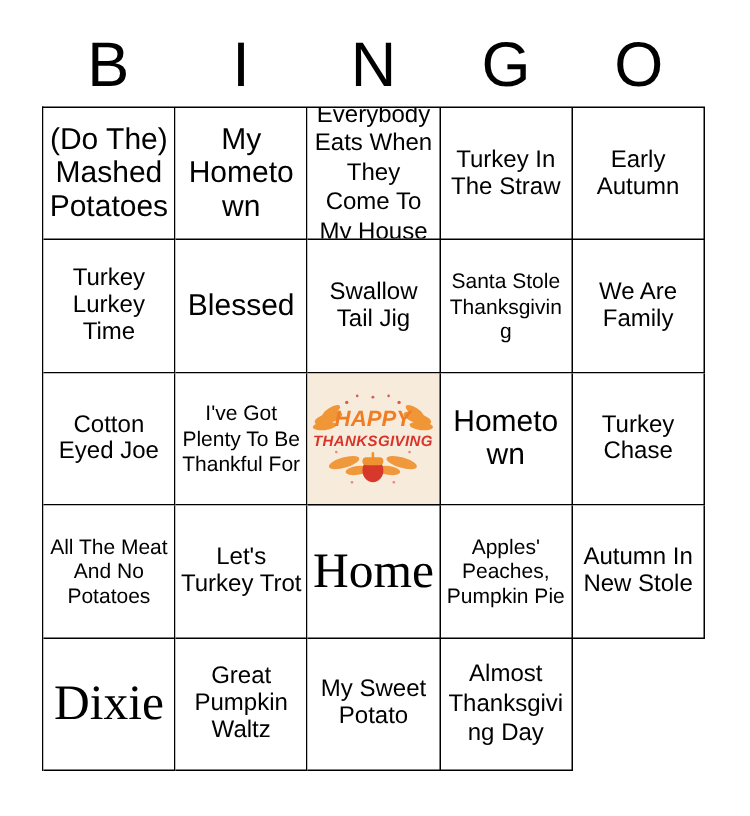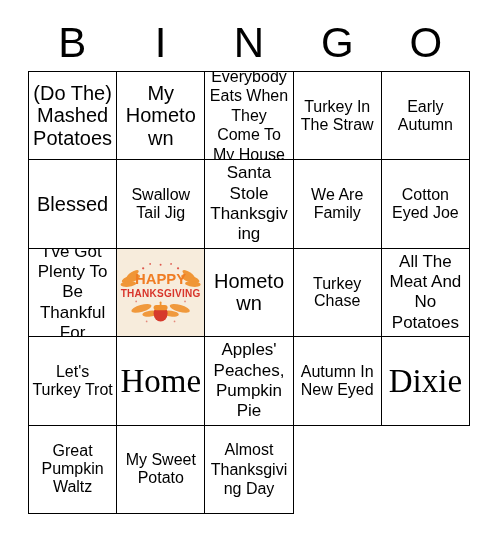--- a/index.html
+++ b/index.html
@@ -67,28 +67,29 @@
   }
   .cell-text {
     display: block;
     width: 100%;
     color: #000000;
     line-height: 1.13;
     word-wrap: break-word;
   }
   
   .fs-xs { font-size: 16px; line-height: 1.22; }
-  .fs-s  { font-size: 17px; line-height: 1.2; }
+  .fs-s  { font-size: 14px; line-height: 1.2; }
   .fs-l  { font-size: 20px; line-height: 1.14; }
   .fs-xl { font-size: 16px; line-height: 1.12; }
   .fs-xxl{ font-size: 33px; line-height: 1.05; font-family: Liberation Serif, serif; }
 
   .free-cell {
     padding: 0;
     position: relative;
+    font-style: italic;
   }
   .free-art {
     width: 100%;
     height: 100%;
     display: block;
   }
 </style>
 </head>
 <body>
 
@@ -112,20 +113,23 @@
       <div class="cell">
         <span class="cell-text fs-xs">Everybody Eats When They Come To My House</span>
       </div>
       <div class="cell">
         <span class="cell-text fs-xl">Turkey In The Straw</span>
       </div>
       <div class="cell">
         <span class="cell-text fs-xl">Early Autumn</span>
       </div>
       <div class="cell">
+        <span class="cell-text fs-xl">Turkey Lurkey Time</span>
+      </div>
+      <div class="cell">
         <span class="cell-text fs-l">Blessed</span>
       </div>
       <div class="cell">
         <span class="cell-text fs-xl">Swallow Tail Jig</span>
       </div>
       <div class="cell">
         <span class="cell-text fs-s">Santa Stole Thanksgiving</span>
       </div>
       <div class="cell">
         <span class="cell-text fs-xl">We Are Family</span>
@@ -189,21 +193,21 @@
       <div class="cell">
         <span class="cell-text fs-xl">Let's Turkey Trot</span>
       </div>
       <div class="cell">
         <span class="cell-text fs-xxl">Home</span>
       </div>
       <div class="cell">
         <span class="cell-text fs-s">Apples' Peaches, Pumpkin Pie</span>
       </div>
       <div class="cell">
-        <span class="cell-text fs-xl">Autumn In New Eyed</span>
+        <span class="cell-text fs-xl">Autumn In New Stole</span>
       </div>
       <div class="cell">
         <span class="cell-text fs-xxl">Dixie</span>
       </div>
       <div class="cell">
         <span class="cell-text fs-xl">Great Pumpkin Waltz</span>
       </div>
       <div class="cell">
         <span class="cell-text fs-xl">My Sweet Potato</span>
       </div>

